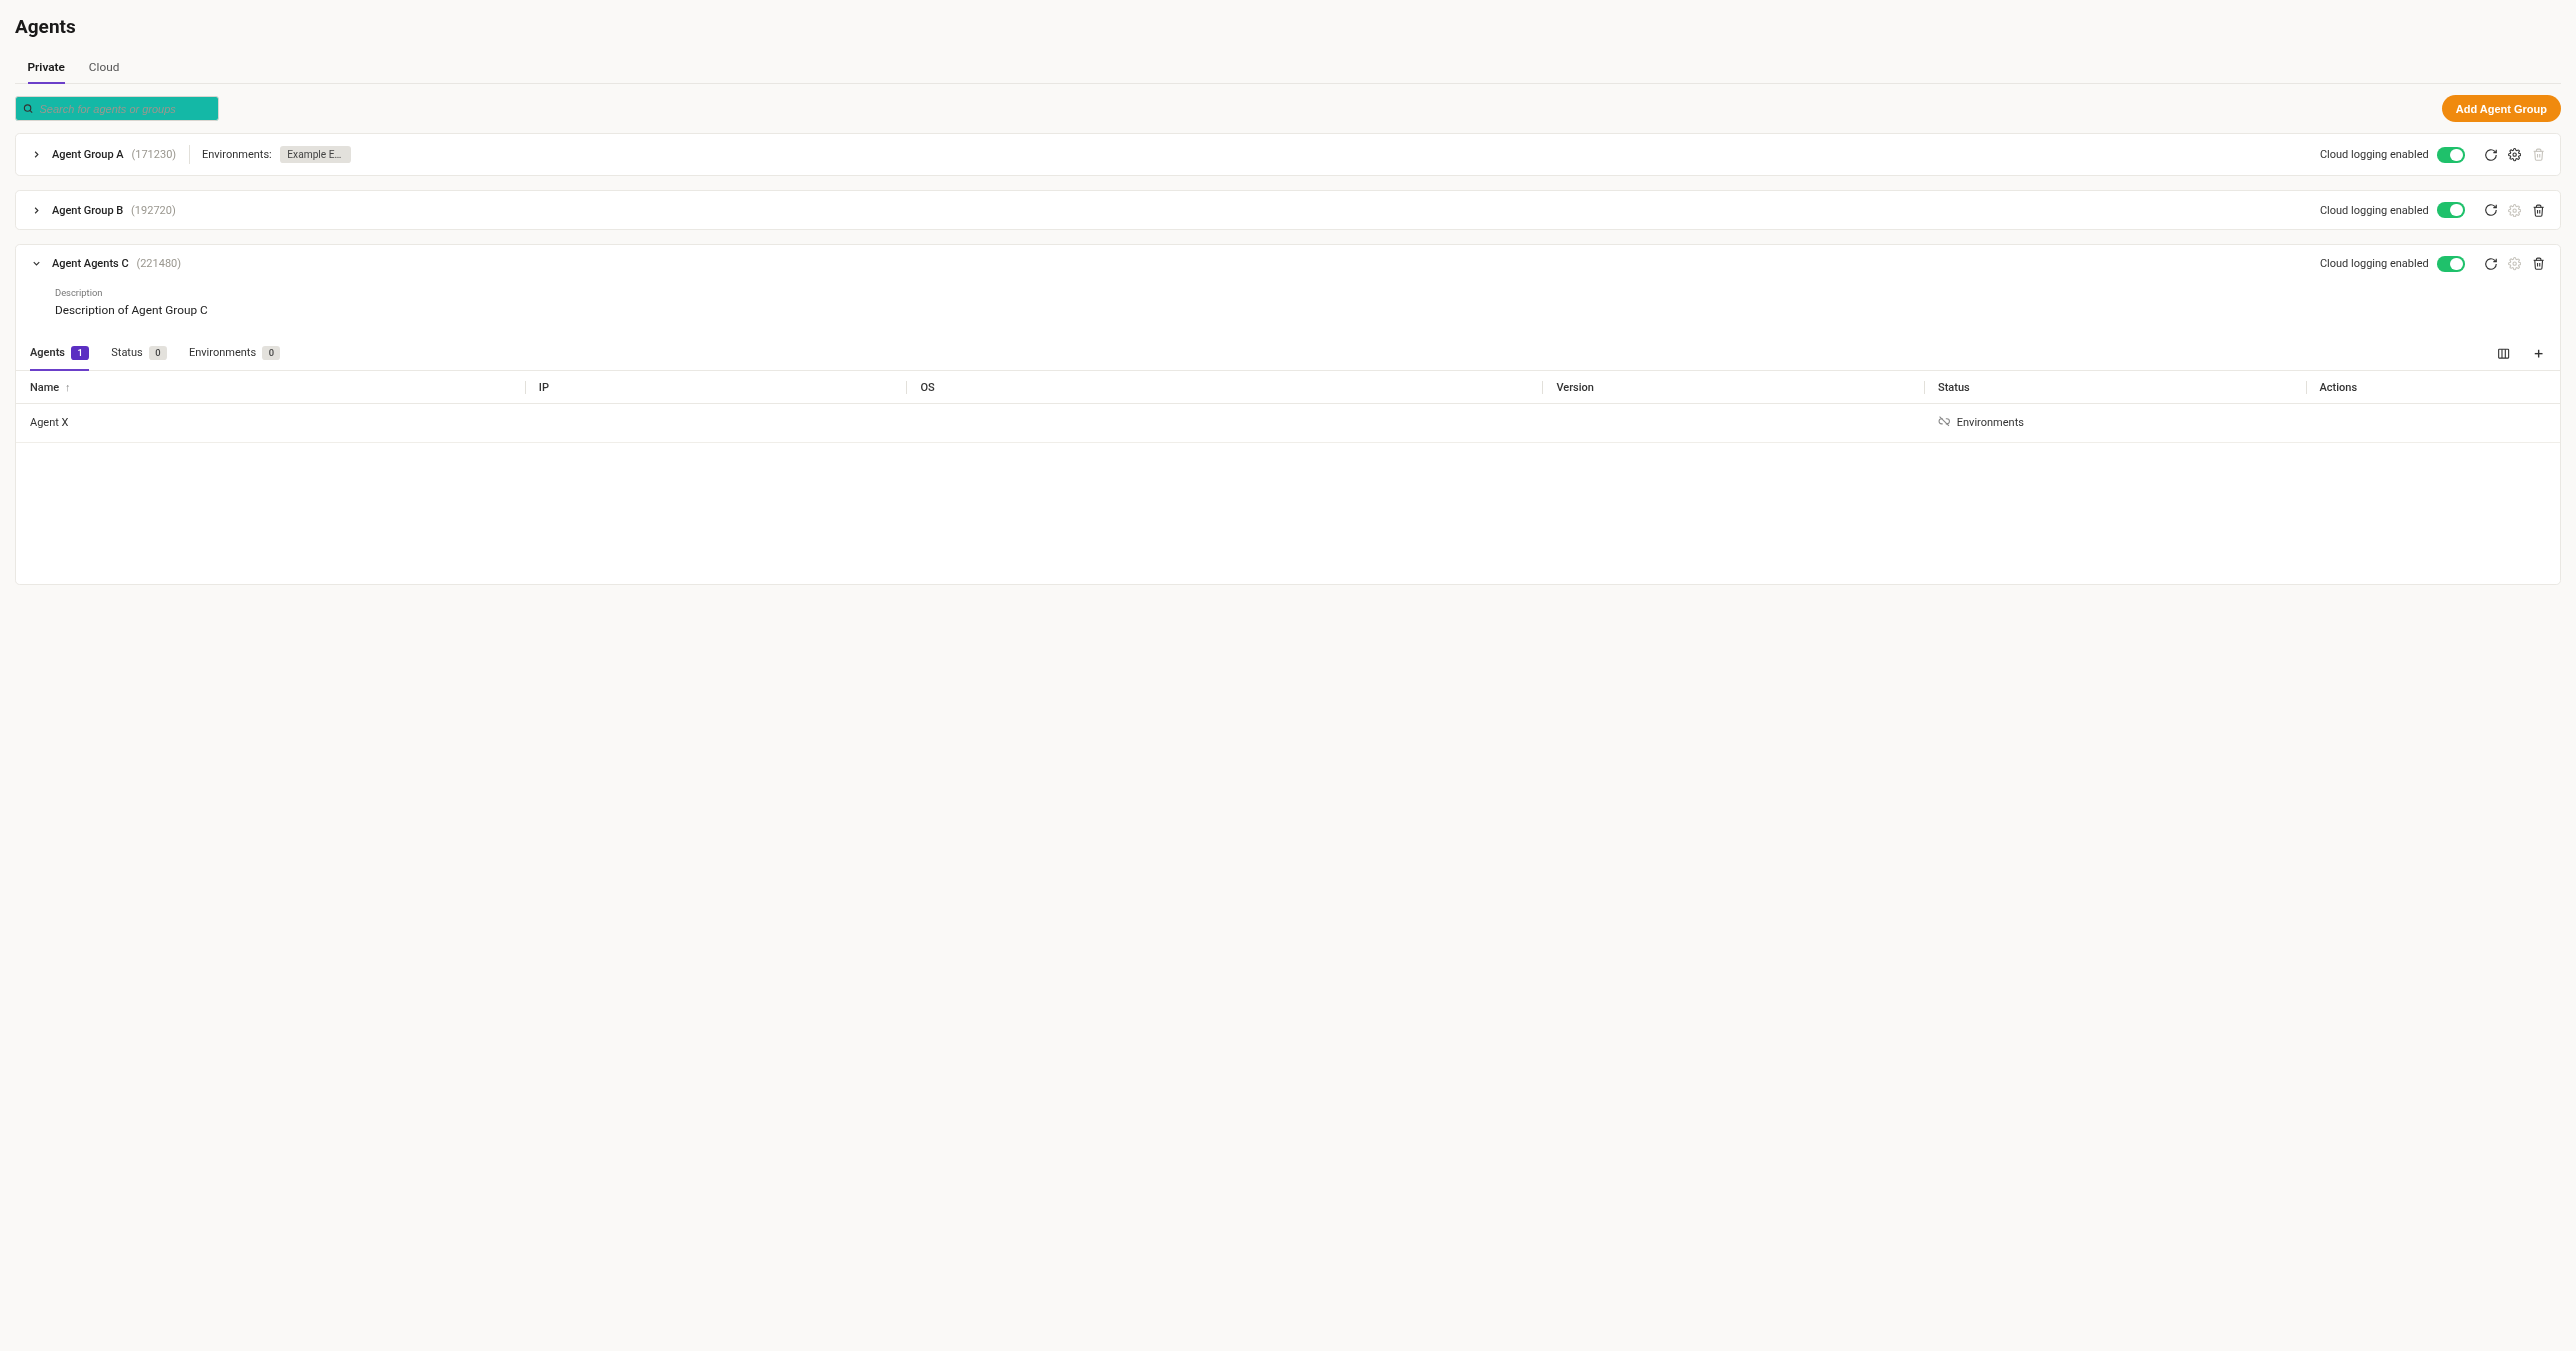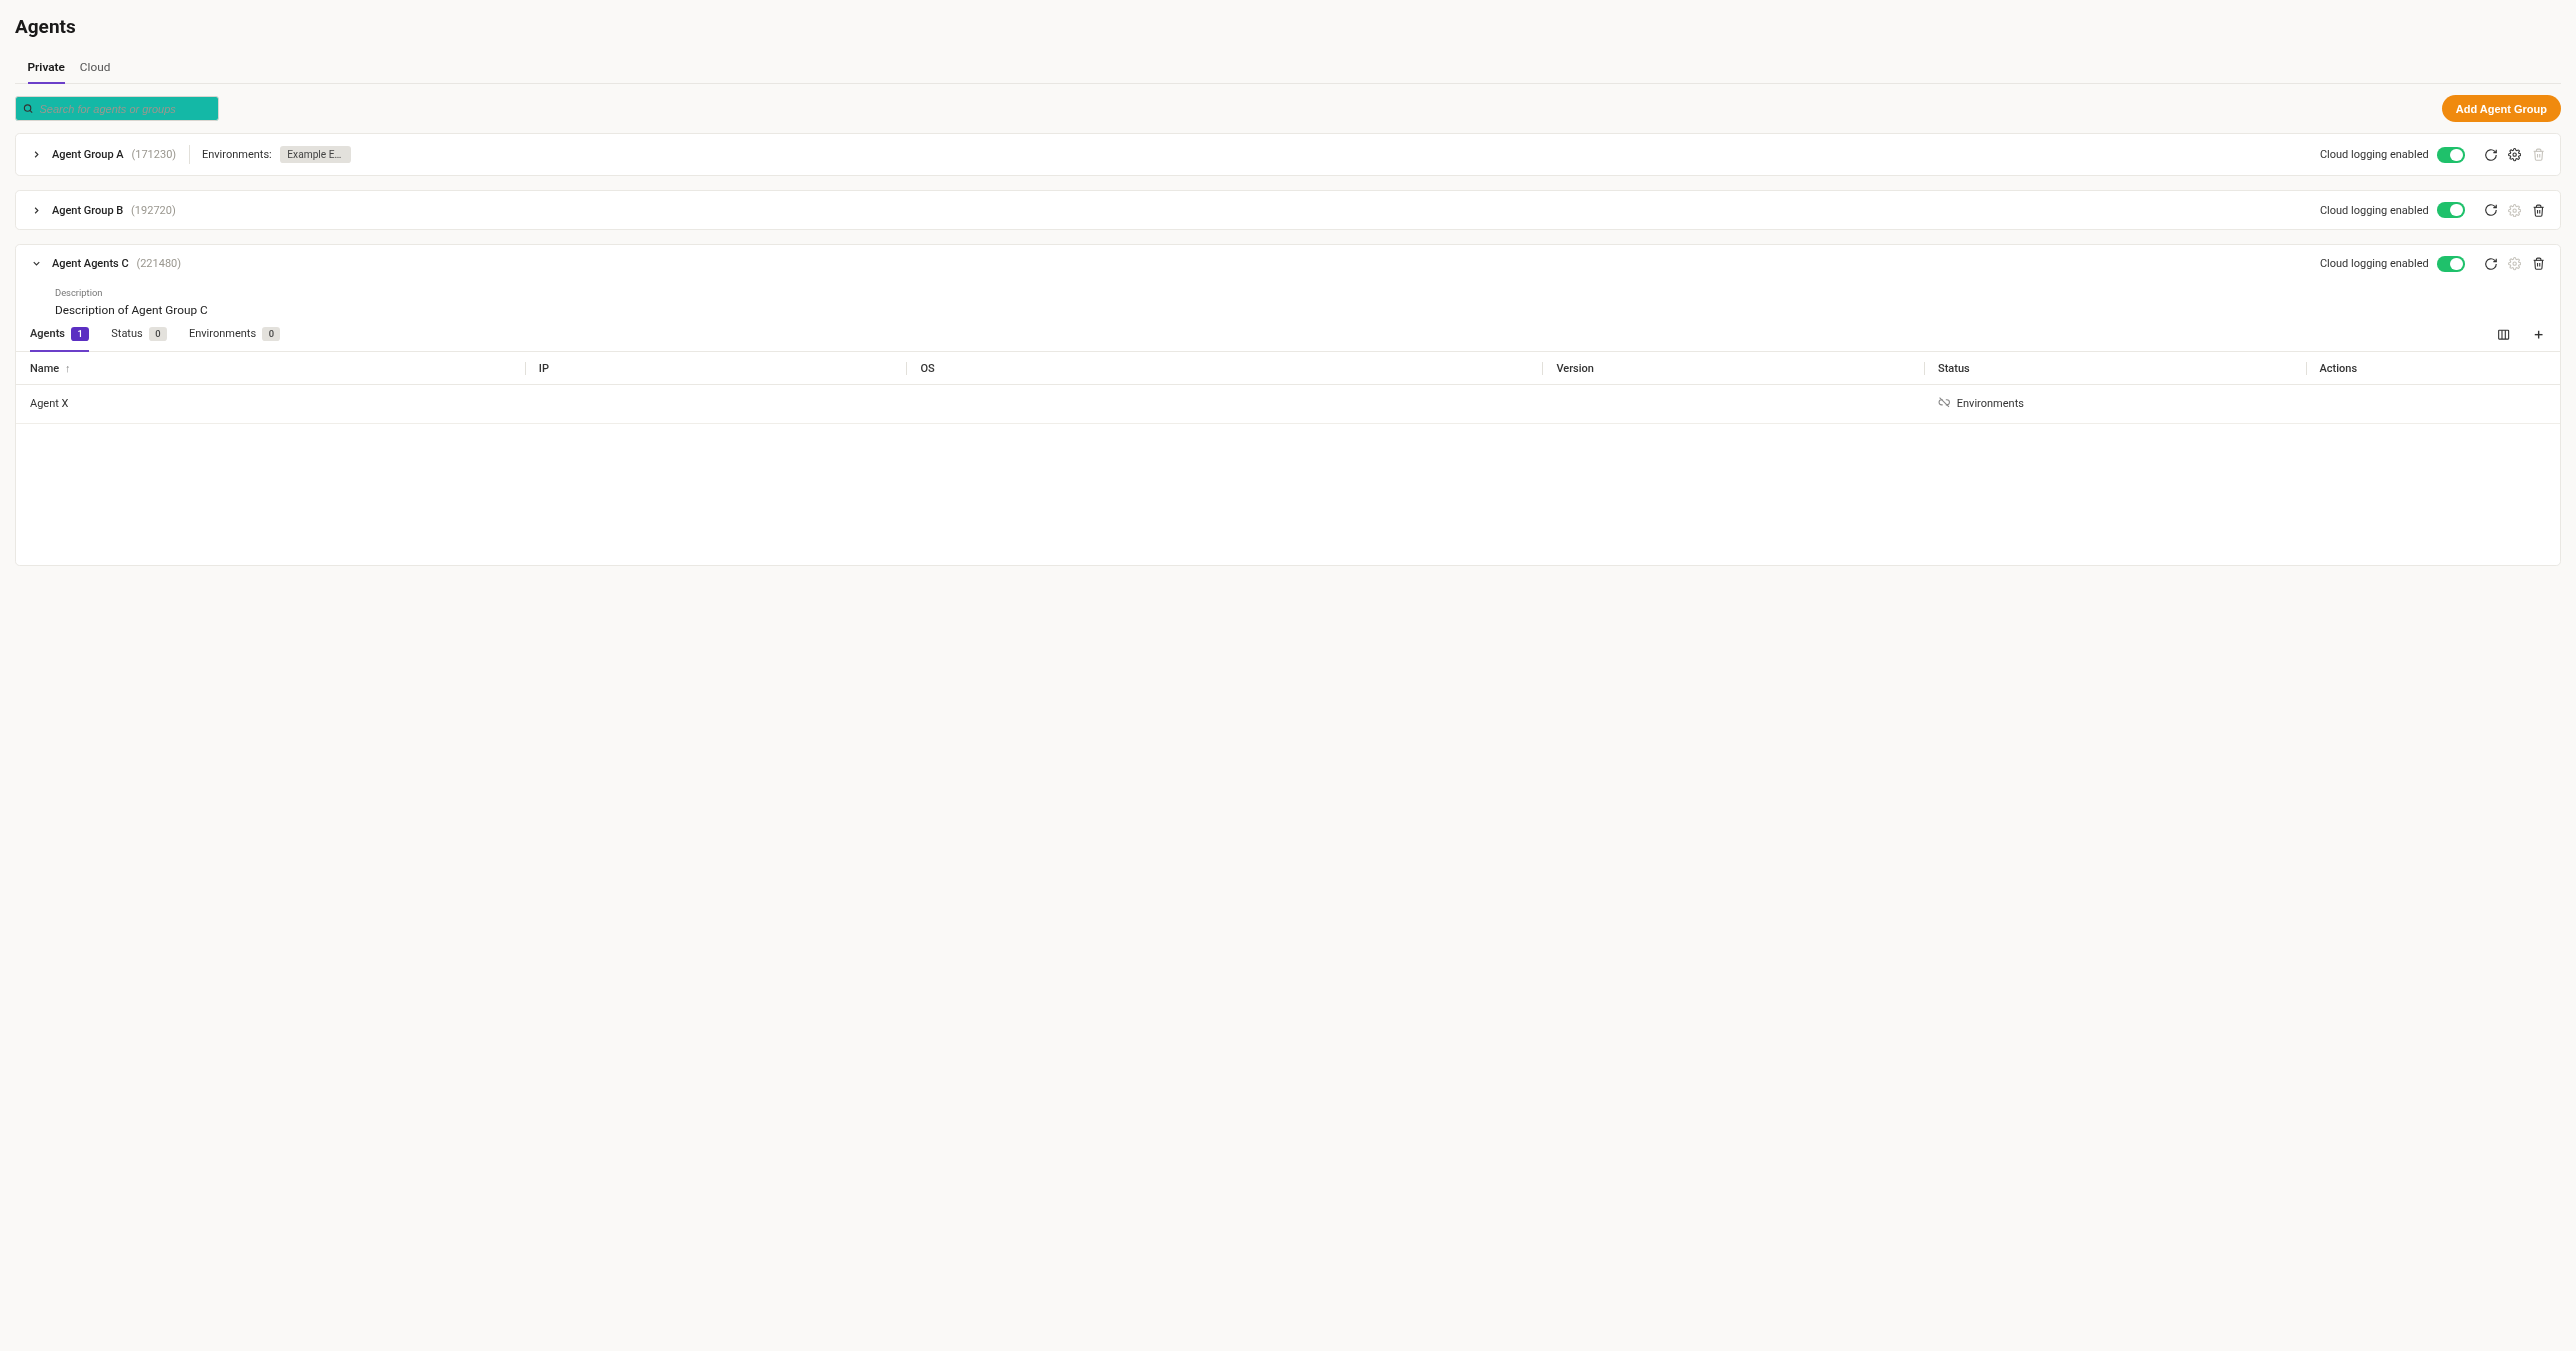--- a/index.html
+++ b/index.html
@@ -11,21 +11,21 @@
   }
   .page { padding: 15px; }
   .page-title {
     font-size: 19px;
     font-weight: 700;
     margin-bottom: 14px;
     color: #1a1a1a;
   }
   .tabs-top {
     display: flex;
-    gap: 15px;
+    gap: 24px;
     border-bottom: 0.8px solid #e8e6e2;
     padding-left: 12.5px;
   }
   .tab-top {
     padding: 7.8px 0;
     font-size: 11.8px;
     color: #555;
     cursor: pointer;
     border-bottom: 2.4px solid transparent;
     margin-bottom: -0.8px;
@@ -131,21 +131,21 @@
   .icon-btn {
     width: 15.7px; height: 15.7px;
     display: flex; align-items: center; justify-content: center;
     cursor: pointer;
     color: #333;
     margin-left: 7.8px;
   }
   .icon-btn.disabled { color: #c6c3bc; cursor: default; }
   .group-body { padding: 4.7px 14px 0 39px; }
   .desc-label { font-size: 9.4px; color: #777; margin-bottom: 4.7px; }
-  .desc-text { font-size: 11.8px; color: #222; }
+  .desc-text { font-size: 11.8px; color: #222; margin-bottom: 19px; }
   .inner-tabs-row {
     display: flex;
     align-items: center;
     border-bottom: 0.8px solid #eae8e3;
     padding: 0 14px;
   }
   .inner-tabs { display: flex; gap: 22px; }
   .inner-tab {
     display: flex; align-items: center; gap: 6.3px;
     padding: 9.4px 0;

